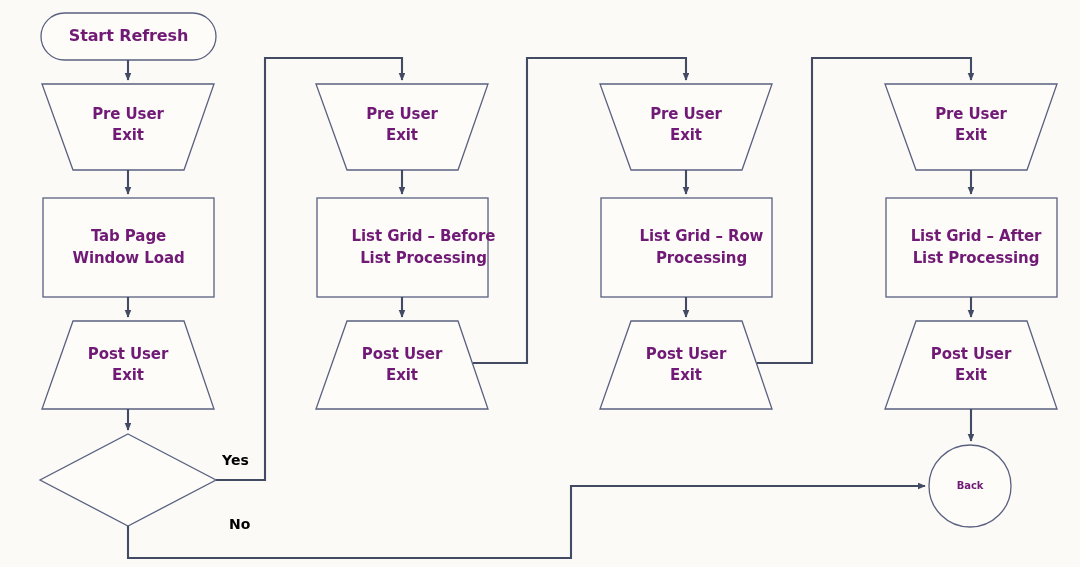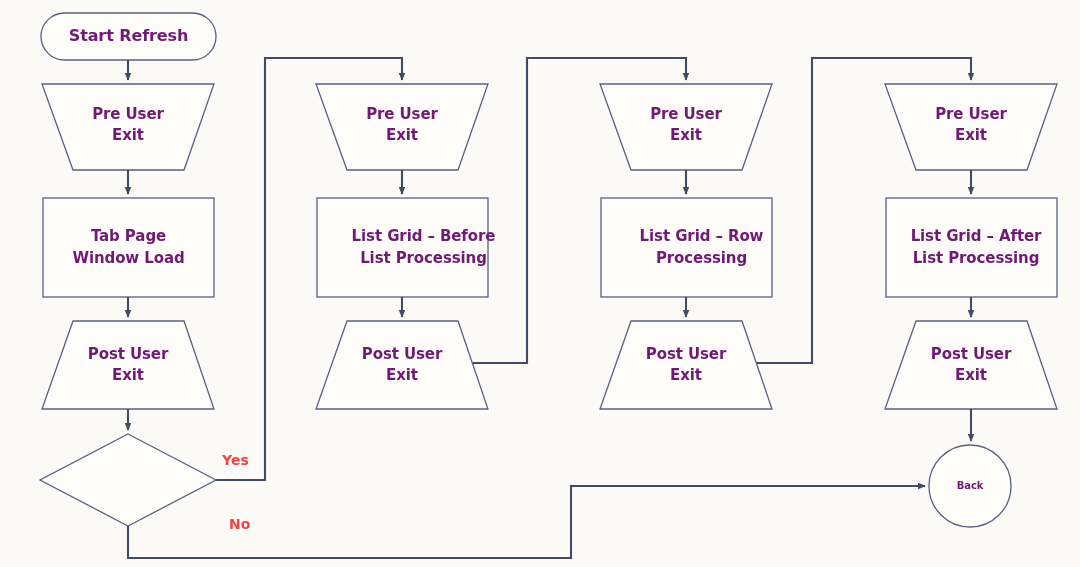--- a/index.html
+++ b/index.html
@@ -31,21 +31,21 @@
     color: #701a75;
     font-weight: bold;
     font-size: 15px;
     line-height: 1.42;
     letter-spacing: -0.1px;
     pointer-events: none;
     white-space: pre-line;
   }
   .edge-label {
     position: absolute;
-    color: #ef4444;
+    color: #000000;
     font-weight: bold;
     font-size: 14px;
     letter-spacing: 0.1px;
   }
   .start-label { font-size: 16px; }
   .back-label  { font-size: 10px; }
 </style>
 </head>
 <body>
 

